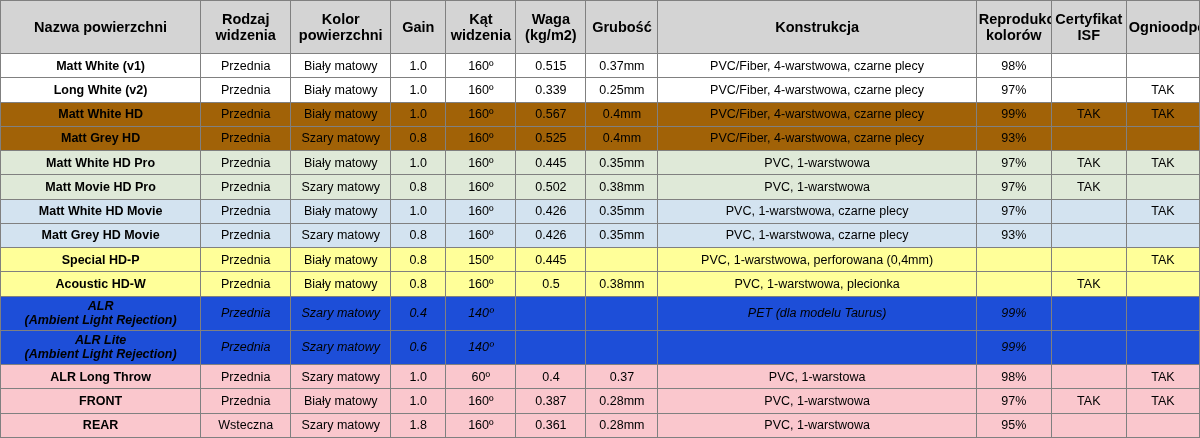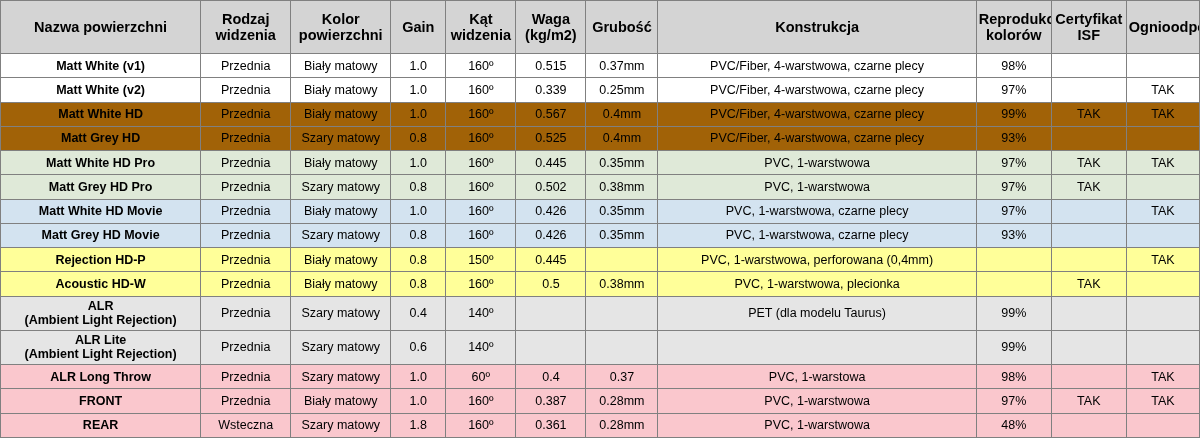--- a/index.html
+++ b/index.html
@@ -49,21 +49,21 @@
   tbody tr {
     height: 22px;
     margin-left: 16px;
   }
   
   tr.r-white   td { background: #ffffff; }
   tr.r-orange  td { background: #a16207; }
   tr.r-green   td { background: #dfe9d8; }
   tr.r-blue    td { background: #d3e3f0; }
   tr.r-yellow  td { background: #ffff99; }
-  tr.r-grey    td { background: #e5e5e5; }
+  tr.r-grey    td { background: #1d4ed8; font-style: italic; }
   tr.r-pink    td { background: #fac7cd; }
 </style>
 </head>
 <body>
 
 <table class="spec">
   <colgroup>
     <col style="width:200px">
     <col style="width:90px">
     <col style="width:100px">
@@ -99,21 +99,21 @@
         <td>1.0</td>
         <td>160º</td>
         <td>0.515</td>
         <td>0.37mm</td>
         <td class="constr">PVC/Fiber, 4-warstwowa, czarne plecy</td>
         <td>98%</td>
         <td></td>
         <td></td>
       </tr>
       <tr class="r-white">
-        <td class="name">Matt White (v2)</td>
+        <td class="name">Long White (v2)</td>
         <td>Przednia</td>
         <td>Biały matowy</td>
         <td>1.0</td>
         <td>160º</td>
         <td>0.339</td>
         <td>0.25mm</td>
         <td class="constr">PVC/Fiber, 4-warstwowa, czarne plecy</td>
         <td>97%</td>
         <td></td>
         <td>TAK</td>
@@ -151,21 +151,21 @@
         <td>1.0</td>
         <td>160º</td>
         <td>0.445</td>
         <td>0.35mm</td>
         <td class="constr">PVC, 1-warstwowa</td>
         <td>97%</td>
         <td>TAK</td>
         <td>TAK</td>
       </tr>
       <tr class="r-green">
-        <td class="name">Matt Grey HD Pro</td>
+        <td class="name">Matt Movie HD Pro</td>
         <td>Przednia</td>
         <td>Szary matowy</td>
         <td>0.8</td>
         <td>160º</td>
         <td>0.502</td>
         <td>0.38mm</td>
         <td class="constr">PVC, 1-warstwowa</td>
         <td>97%</td>
         <td>TAK</td>
         <td></td>
@@ -190,21 +190,21 @@
         <td>0.8</td>
         <td>160º</td>
         <td>0.426</td>
         <td>0.35mm</td>
         <td class="constr">PVC, 1-warstwowa, czarne plecy</td>
         <td>93%</td>
         <td></td>
         <td></td>
       </tr>
       <tr class="r-yellow">
-        <td class="name">Rejection HD-P</td>
+        <td class="name">Special HD-P</td>
         <td>Przednia</td>
         <td>Biały matowy</td>
         <td>0.8</td>
         <td>150º</td>
         <td>0.445</td>
         <td></td>
         <td class="constr">PVC, 1-warstwowa, perforowana (0,4mm)</td>
         <td></td>
         <td></td>
         <td>TAK</td>
@@ -276,18 +276,18 @@
       </tr>
       <tr class="r-pink">
         <td class="name">REAR</td>
         <td>Wsteczna</td>
         <td>Szary matowy</td>
         <td>1.8</td>
         <td>160º</td>
         <td>0.361</td>
         <td>0.28mm</td>
         <td class="constr">PVC, 1-warstwowa</td>
-        <td>48%</td>
+        <td>95%</td>
         <td></td>
         <td></td>
       </tr>
     </tbody>
 </table>
 
 </body></html>

